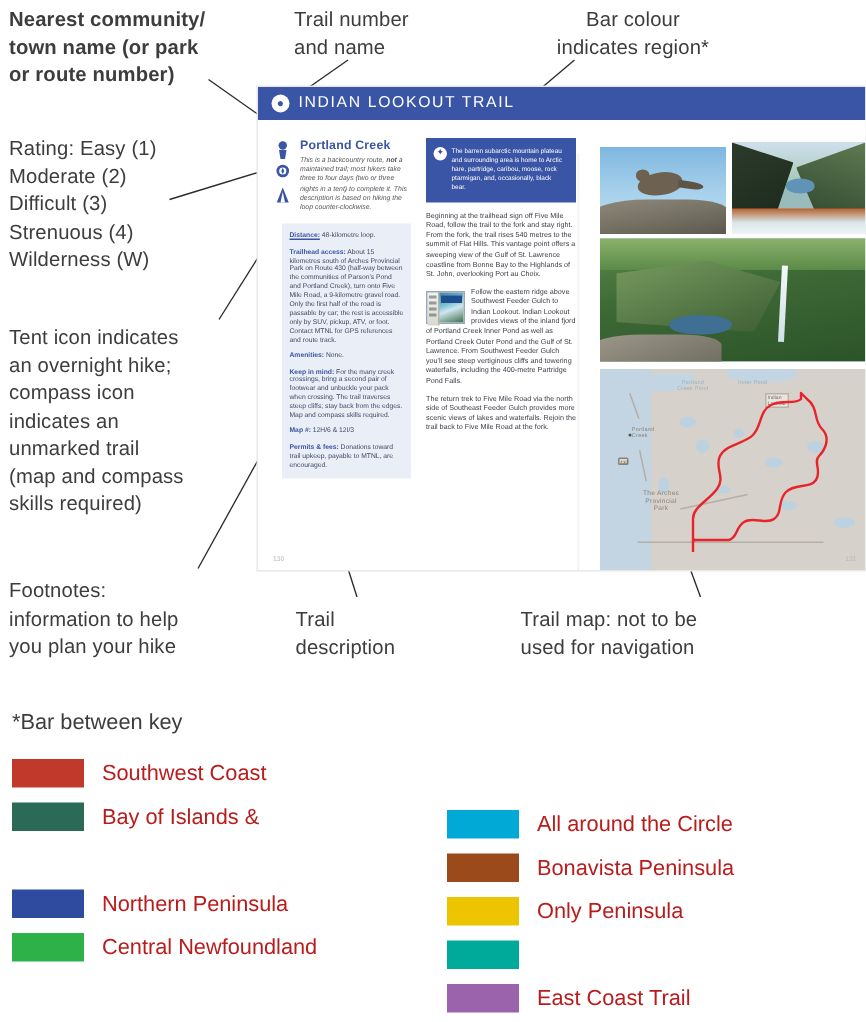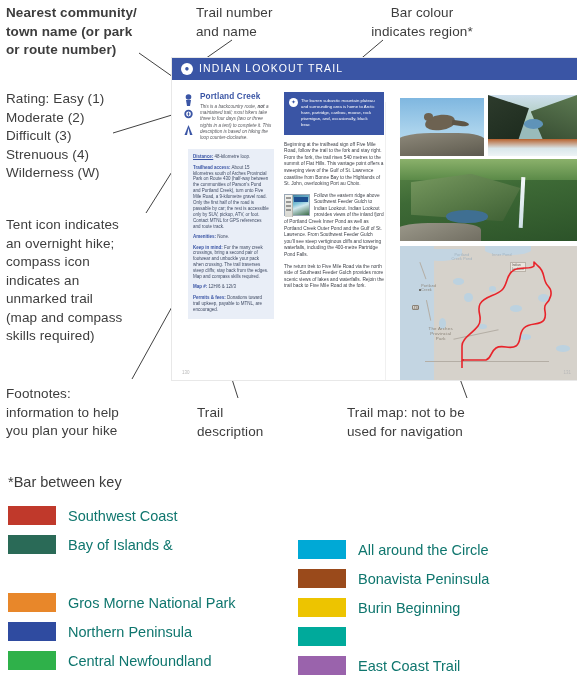--- a/index.html
+++ b/index.html
@@ -174,21 +174,21 @@
   
   #keyblock { position:absolute; left:8px; top:474px; width:560px; }
   #key-title { font-size:14.5px; color:#3d3d3d; margin-bottom:11px; }
   .keycols { display:flex; }
   .keycol { }
   .keycol.left  { width:290px; }
   .keycol.right { width:270px; padding-top:34px; }
   .keyrow { display:flex; align-items:center; height:29px; }
   .sw { width:48px; height:19px; margin-right:12px; flex:0 0 48px; }
   .sw.blank { background:transparent; }
-  .keylabel { font-size:14.5px; color:#0f766e; white-space:nowrap; }
+  .keylabel { font-size:14.5px; color:#b91c1c; white-space:nowrap; }
   .keylabel.indent { padding-left:10px; }
 </style>
 </head>
 <body>
 
 <div class="anno" style="left:6px; top:4px; width:165px;font-weight:bold;">Nearest community/
 town name (or park
 or route number)</div>
 
 <div class="anno" style="left:196px; top:4px; width:120px;">Trail number
@@ -387,24 +387,20 @@
 
       <div class="keyrow">
         <span class="sw" style="background:#2a6a57"></span>
         <span class="keylabel">Bay of Islands &amp;</span>
       </div>
 
       <div class="keyrow">
         <span class="sw blank"></span>
       </div>
 
-      <div class="keyrow">
-        <span class="sw" style="background:#e8872a"></span>
-        <span class="keylabel">Gros Morne National Park</span>
-      </div>
 
       <div class="keyrow">
         <span class="sw" style="background:#2f4ba0"></span>
         <span class="keylabel">Northern Peninsula</span>
       </div>
 
       <div class="keyrow">
         <span class="sw" style="background:#2fb14a"></span>
         <span class="keylabel">Central Newfoundland</span>
       </div>
@@ -417,21 +413,21 @@
         <span class="keylabel">All around the Circle</span>
       </div>
 
       <div class="keyrow">
         <span class="sw" style="background:#9a4a1b"></span>
         <span class="keylabel">Bonavista Peninsula</span>
       </div>
 
       <div class="keyrow">
         <span class="sw" style="background:#edc400"></span>
-        <span class="keylabel">Burin Beginning</span>
+        <span class="keylabel">Only Peninsula</span>
       </div>
 
       <div class="keyrow">
         <span class="sw" style="background:#00aa9b"></span>
       </div>
 
       <div class="keyrow">
         <span class="sw" style="background:#9a63ac"></span>
         <span class="keylabel">East Coast Trail</span>
       </div>

